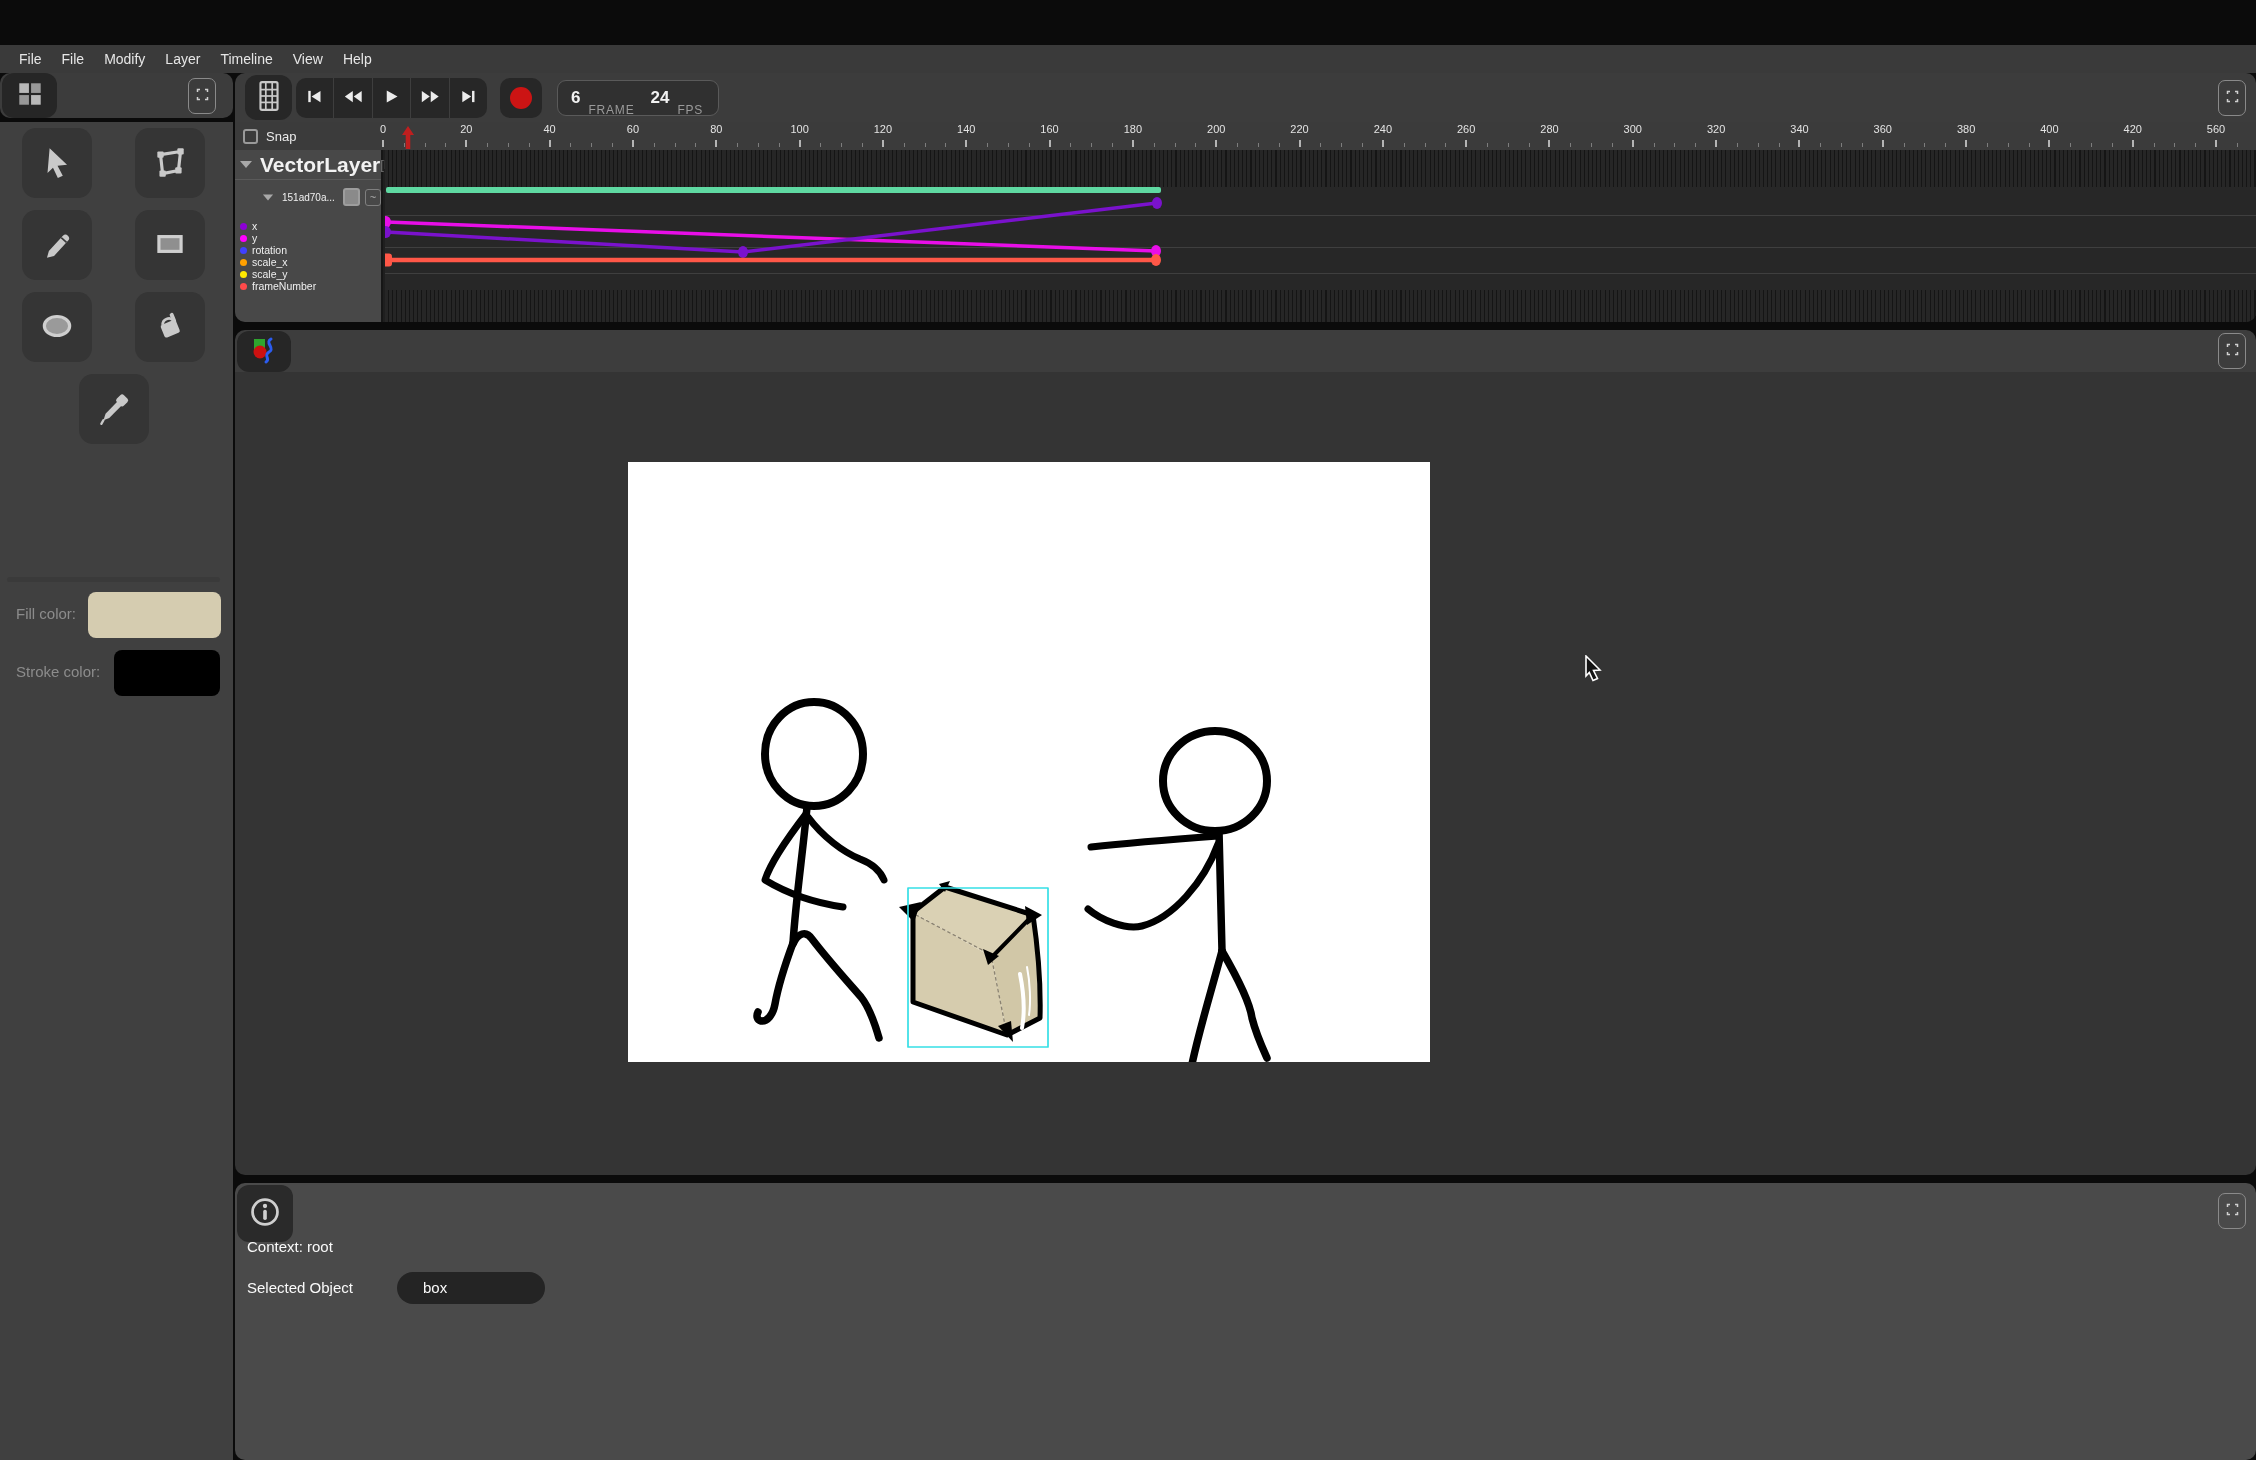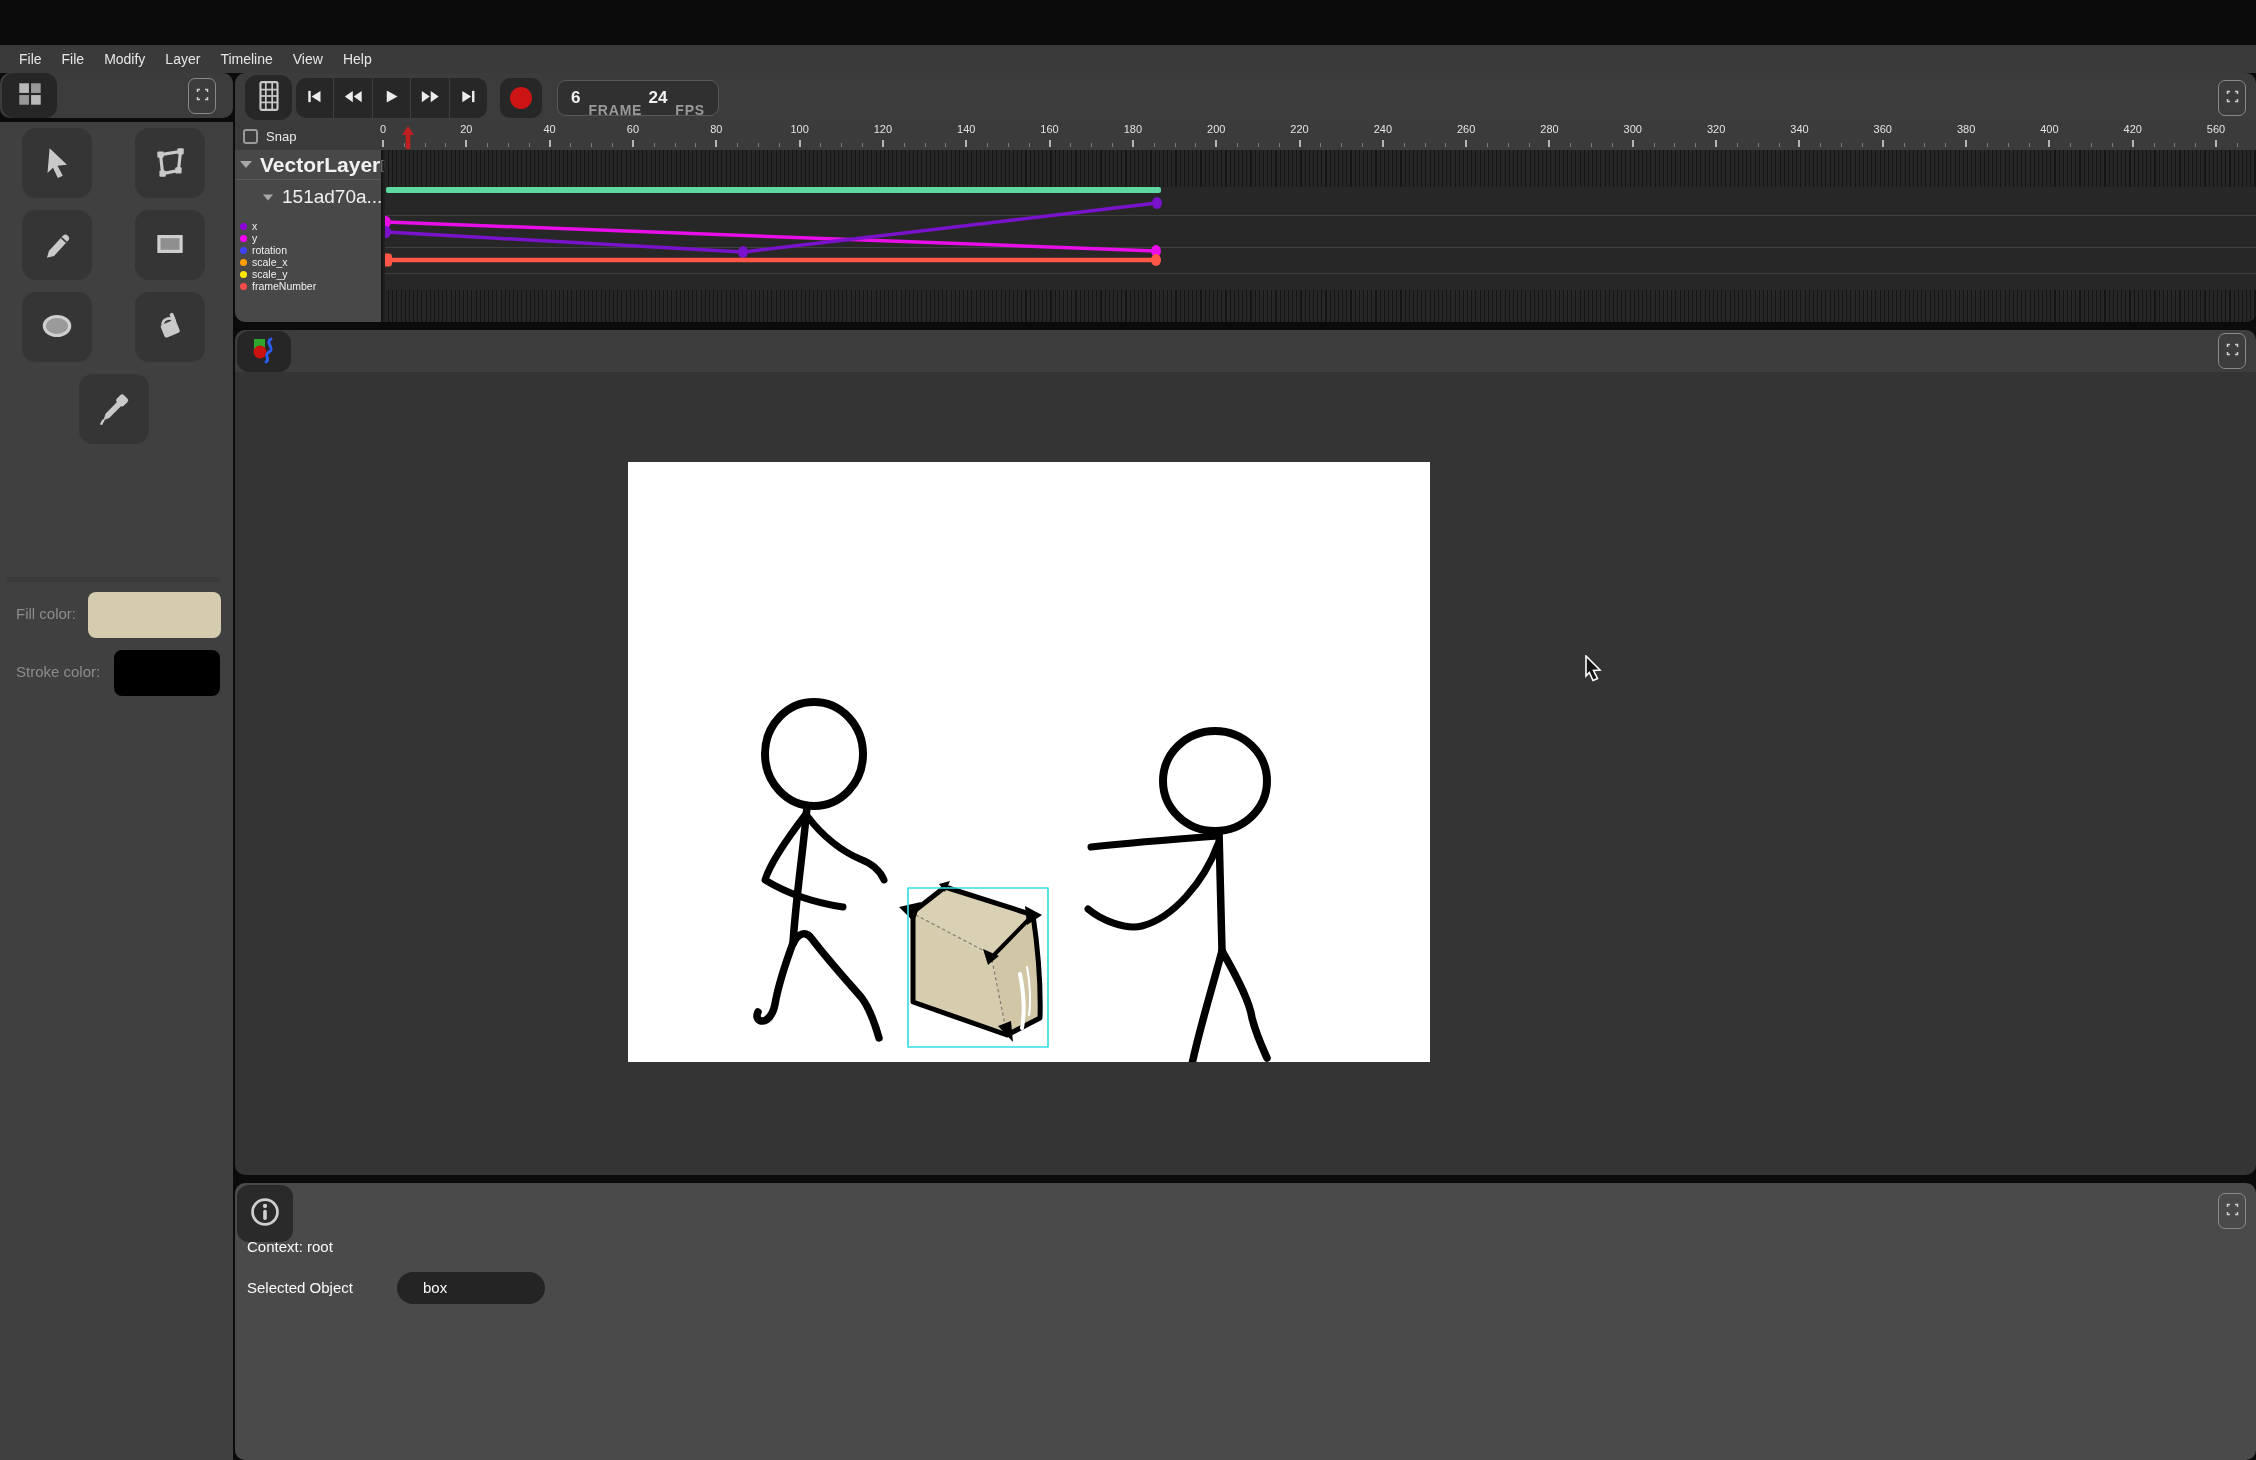--- a/index.html
+++ b/index.html
@@ -37,41 +37,41 @@
   .tl-toolbar { position:absolute; left:235px; top:73px; width:2021px; height:49px; background:#3c3c3c; border-radius:10px 10px 0 0; }
   .tl-toolbar .film-tab { position:absolute; left:10px; top:2px; width:47px; height:45px; }
   .transport { position:absolute; left:61px; top:5px; width:191px; height:40px; background:#272727; border-radius:10px; display:flex; overflow:hidden; }
   .transport button { flex:1; background:none; border:none; border-right:1px solid #3e3e3e; display:flex; align-items:center; justify-content:center; }
   .transport button:last-child { border-right:none; }
   .transport svg { height:15px; }
   .record-tab { position:absolute; left:265px; top:5px; width:42px; height:40px; background:#272727; border-radius:10px; border:none; display:flex; align-items:center; justify-content:center; }
   .record-dot { width:22px; height:22px; border-radius:50%; background:#cc1414; }
   .framebox { position:absolute; left:322px; top:7px; width:162px; height:36px; background:#303030; border:1px solid #5a5a5a; border-radius:9px; display:flex; align-items:center; padding:0 13px; }
   .framebox .big { font-size:17px; font-weight:bold; color:#f2f2f2; }
-  .framebox .small { font-size:14px; font-weight:bold; letter-spacing:0.8px; color:#9a9a9a; margin-left:8px;margin-top:23px; }
+  .framebox .small { font-size:12px; font-weight:normal; letter-spacing:0.8px; color:#9a9a9a; margin-left:8px;margin-top:23px; }
   .framebox .gap { width:16px; }
 
   
   .tl-panel { position:absolute; left:235px; top:122px; width:2021px; height:200px; border-radius:0 0 10px 10px; overflow:hidden; background:#1f1f1f; }
   .tl-toprow { position:absolute; left:0; top:0; width:2199px; height:28px; background:#3b3b3b; }
   .snap-wrap { position:absolute; left:8px; top:0; height:28px; display:flex; align-items:center; gap:8px; }
   .checkbox { width:15px; height:15px; border:2px solid #9a9a9a; border-radius:3px; background:transparent; }
   .snap-label { font-size:13px; color:#eaeaea; }
   .ruler-num { position:absolute; top:1px; font-size:11px; color:#e3e3e3; transform:translateX(-50%); }
   .tick-major { position:absolute; top:18px; width:2px; height:7px; background:#b5b5b5; }
   .tick-minor { position:absolute; top:21px; width:1px; height:4px; background:#7d7d7d; }
   .playhead { position:absolute; top:4px; width:14px; height:23px; }
   .tl-leftcol { position:absolute; left:0; top:28px; width:148px; height:172px; background:#484848; border-right:2px solid #161616; }
   .vl-row { position:relative; height:30px; border-bottom:1px solid #5a5a5a; display:flex; align-items:center; }
   .tri { width:0; height:0; border-left:6px solid transparent; border-right:6px solid transparent; border-top:7px solid #a8a8a8; margin-left:5px; }
   .vl-name { font-size:21px; font-weight:bold; color:#f2f2f2; margin-left:8px; }
   .vl-badge { font-size:13px; color:#767676; }
   .sub-row { position:relative; height:34px; display:flex; align-items:center; }
   .sub-row .tri { margin-left:27px; transform:scale(0.85); }
-  .sub-name { font-size:19px; color:#f0f0f0; margin-left:8px; }
+  .sub-name { font-size:10px; color:#f0f0f0; margin-left:8px; }
   .sq-btn { width:20px; height:18px; border:2px solid #9d9d9d; border-radius:3px; background:#8a8a8a; margin-left:8px; }
   .tilde-btn { width:19px; height:17px; border:1.5px solid #7f7f7f; border-radius:3px; background:transparent; color:#b0b0b0; font-size:11px; line-height:13px; text-align:center; margin-left:5px; }
   .prop-rows { position:absolute; left:0; top:70px; width:148px; }
   .prop-row { height:12px; display:flex; align-items:center; }
   .prop-dot { width:7px; height:7px; border-radius:50%; margin-left:5px; flex:none; }
   .prop-label { font-size:10.5px; color:#efefef; margin-left:5px; white-space:nowrap; }
   .tl-tracks { position:absolute; left:150px; top:28px; width:1871px; height:172px; background:#272727; }
   .stripes { position:absolute; left:0; width:1871px; background:repeating-linear-gradient(90deg,#262626 0 3.1px,#151515 3.1px 4.166px); }
   .lane-divider { position:absolute; left:0; width:1871px; height:1px; background:#3f3f3f; }
   .curves-svg { position:absolute; left:0; top:0; }

